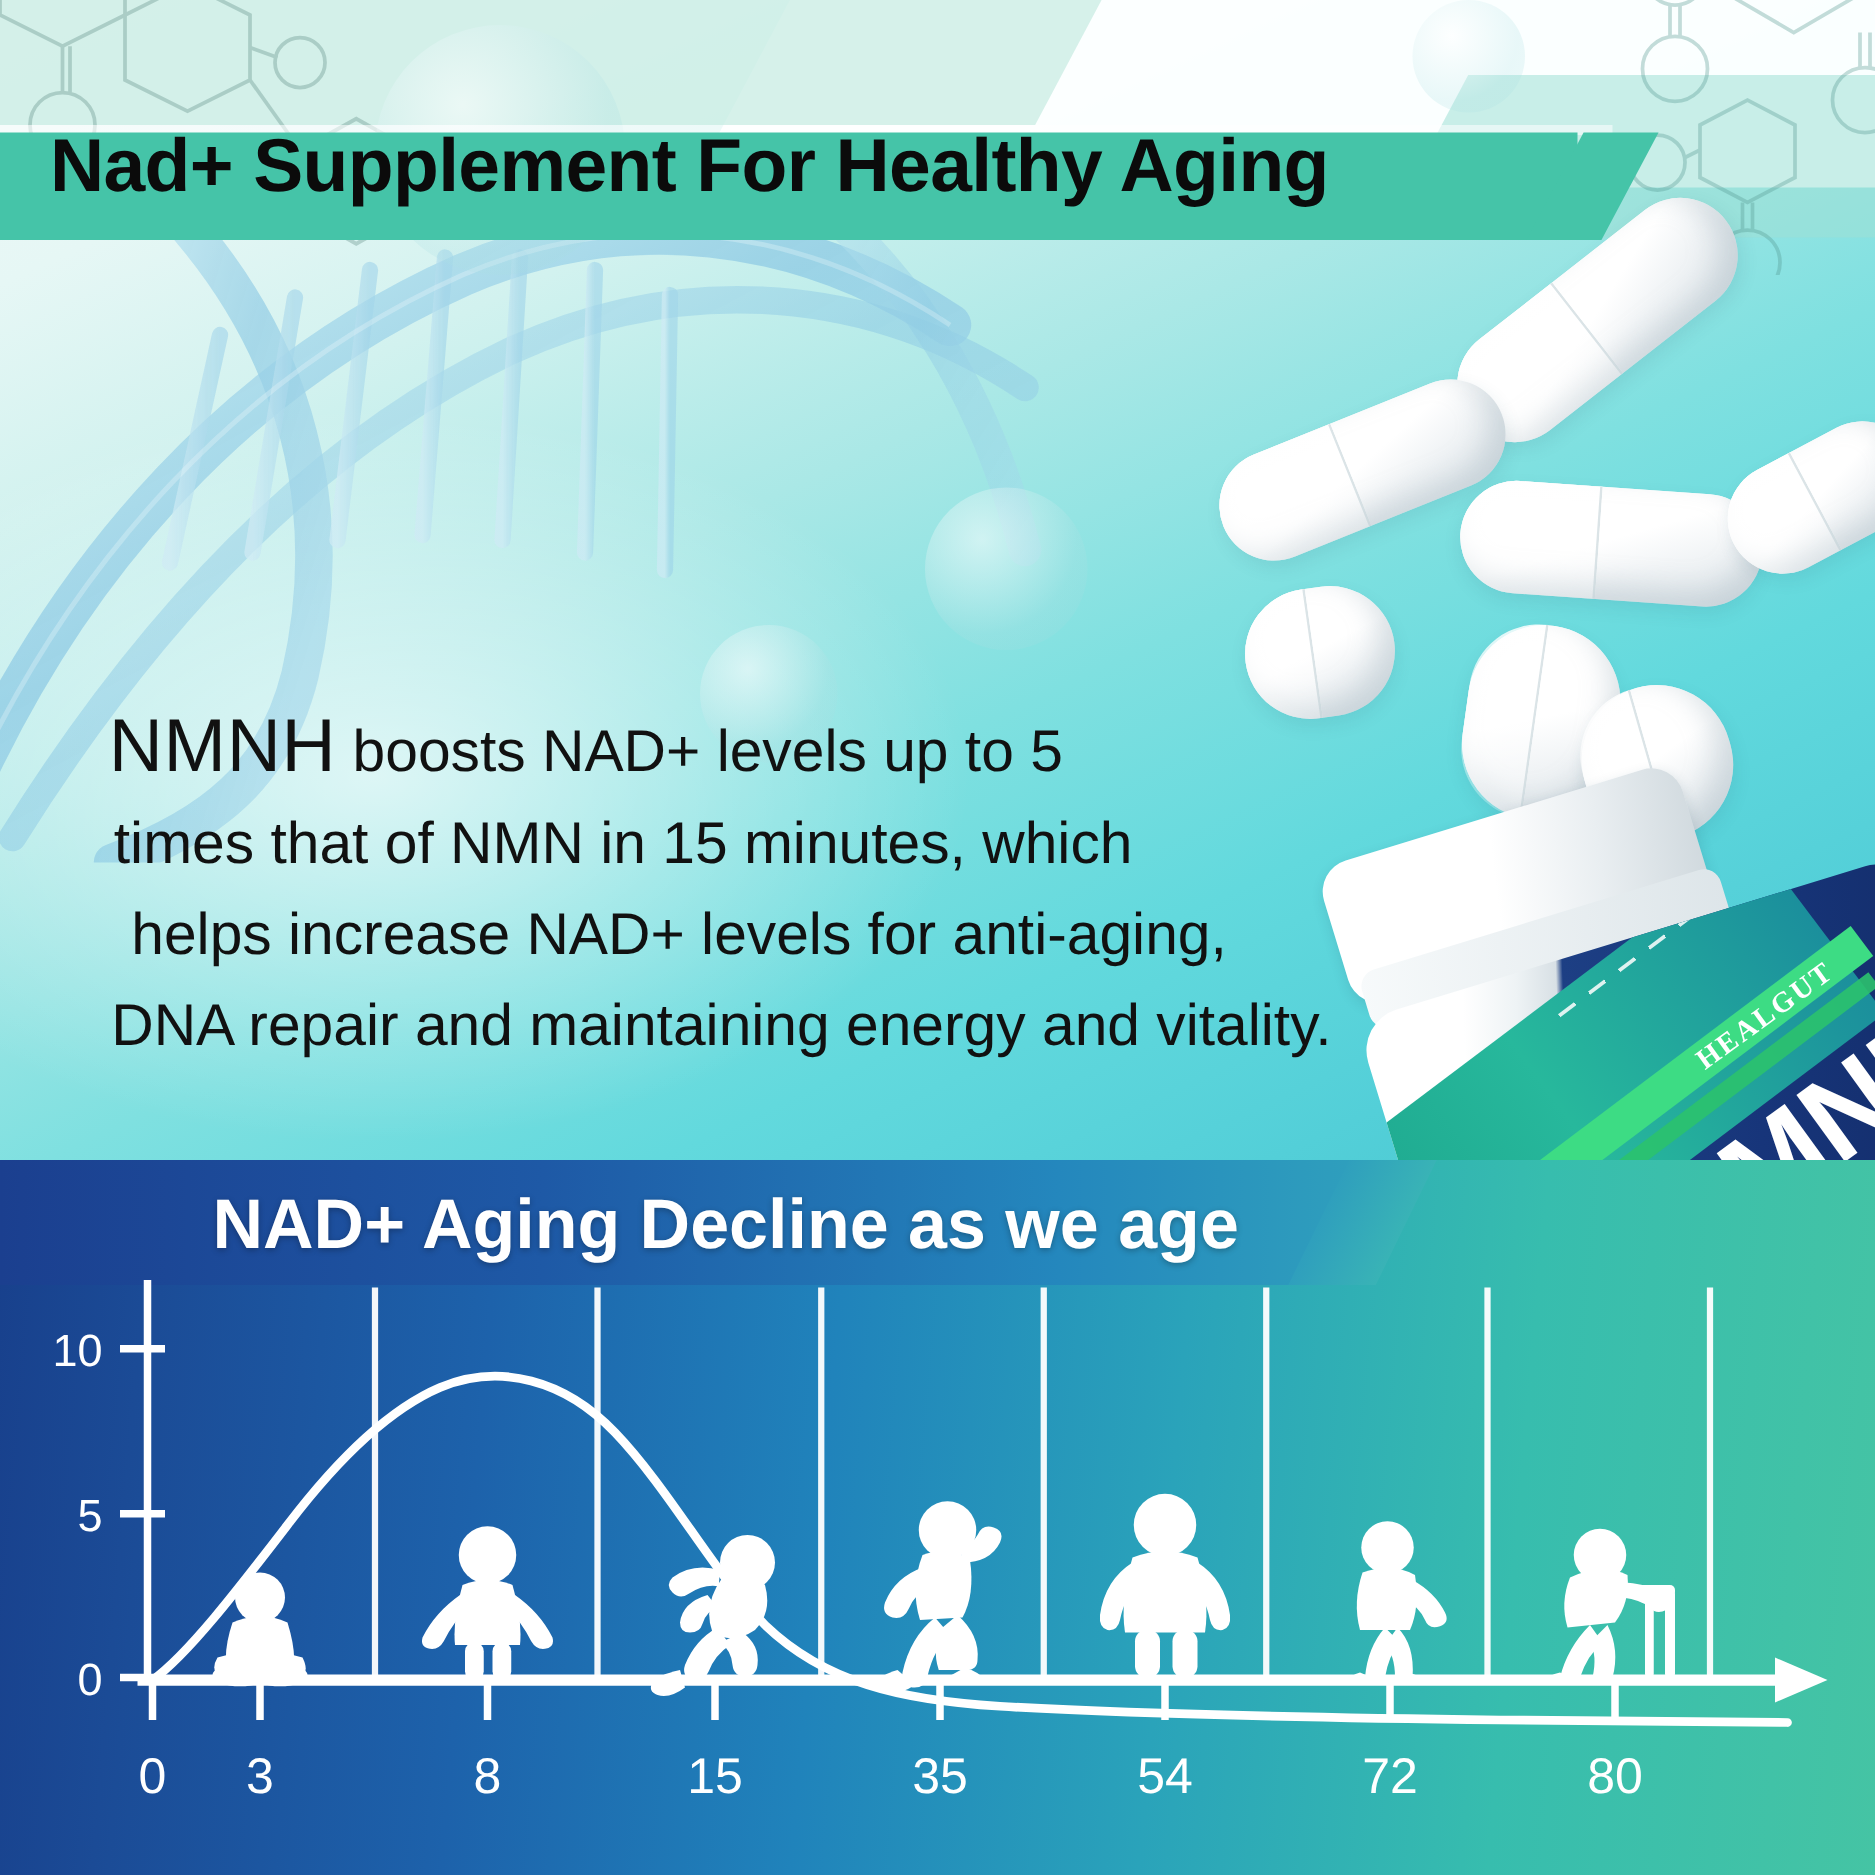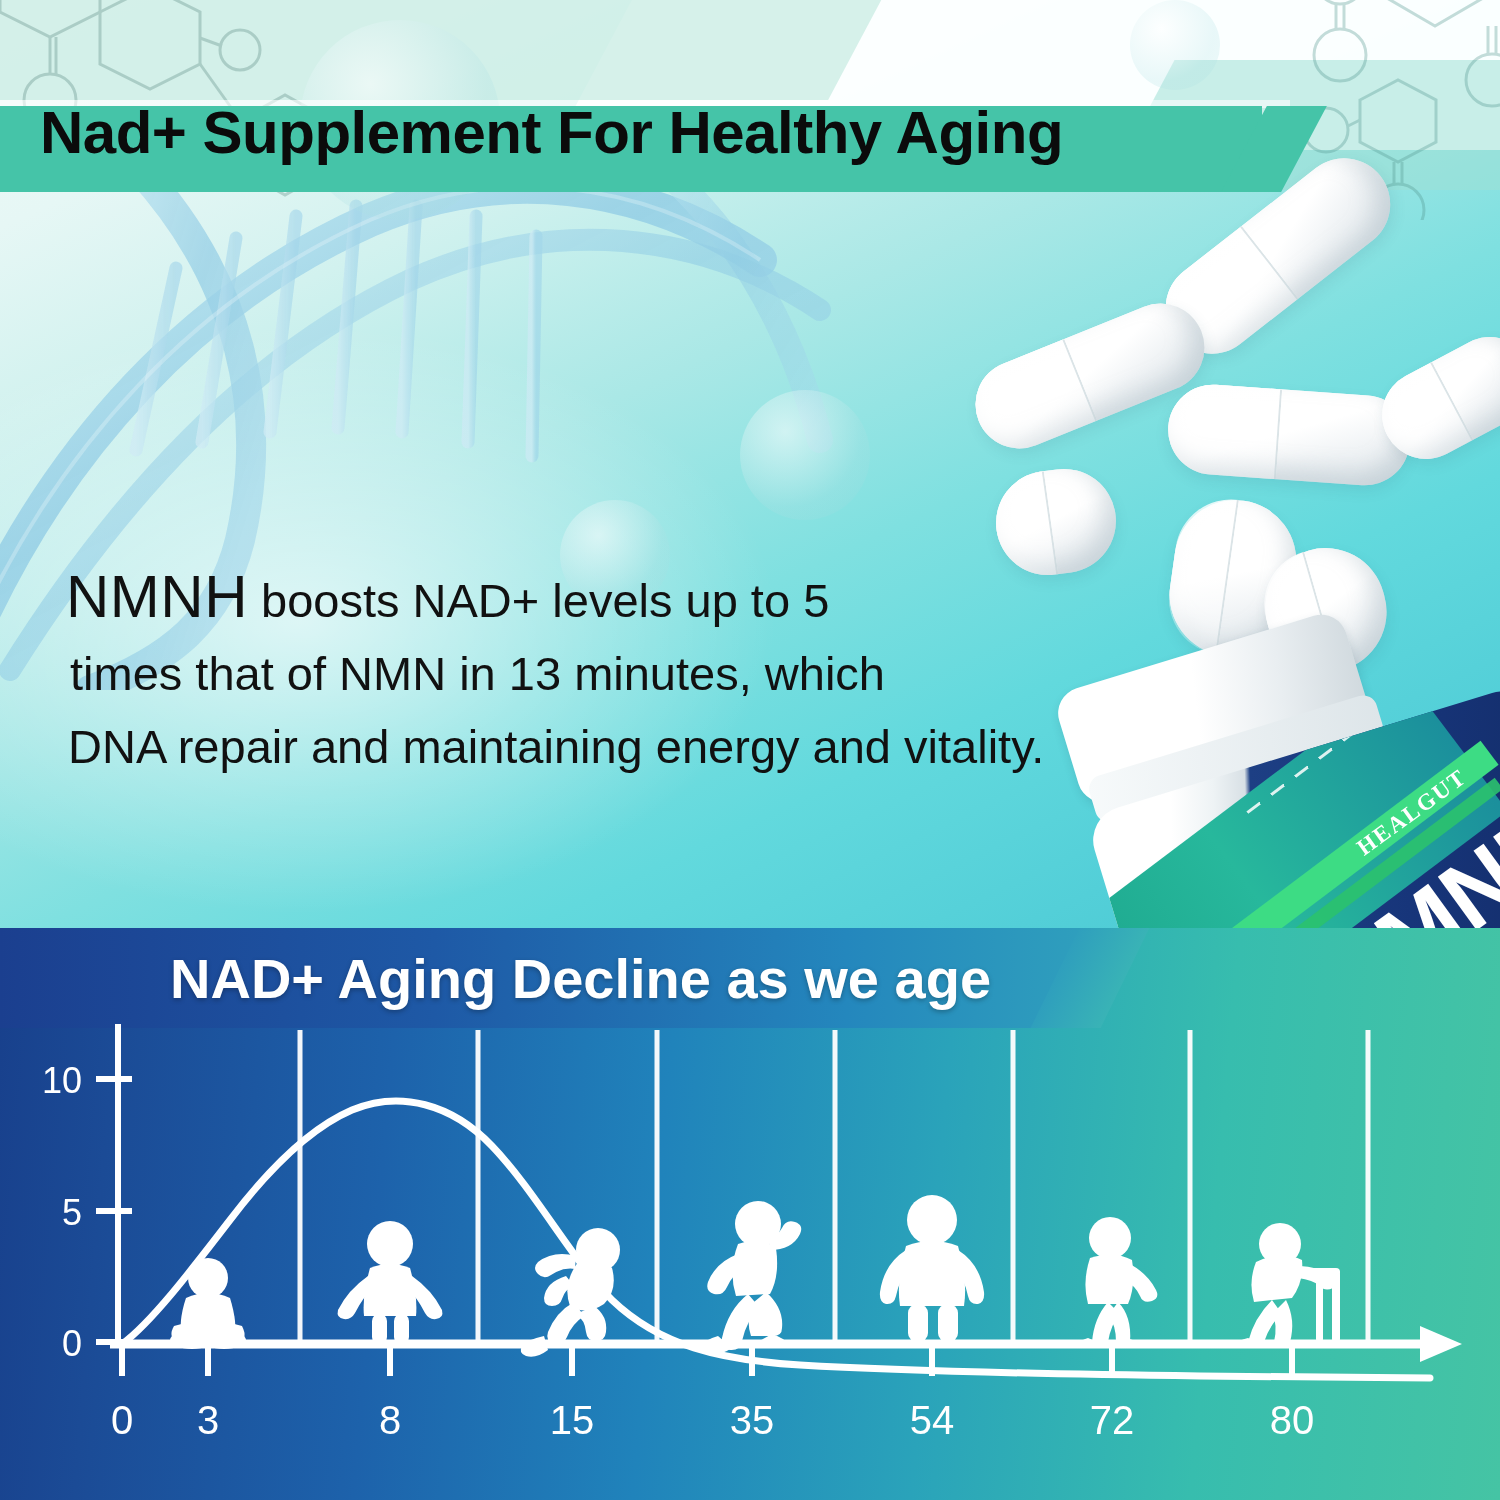--- a/index.html
+++ b/index.html
@@ -62,21 +62,21 @@
     font-size:60px;font-weight:bold;color:#0b0b0b;letter-spacing:-.5px;
     line-height:74px;white-space:nowrap;
   }
 
   
   .body-copy{
     position:absolute;left:66px;top:560px;width:1040px;
     font-size:47px;line-height:73px;color:#111;font-weight:400;
   }
   .body-copy .lead{font-size:60px;font-weight:400;letter-spacing:.5px;}
-  .body-copy .ln{display:block;}
+  .body-copy .ln{display:block;margin-left:21px;}
   .body-copy .ln2{padding-left:4px;}
   .body-copy .ln3{padding-left:18px;}
   .body-copy .ln4{padding-left:2px;}
 
   
   .caps-layer{position:absolute;left:950px;top:200px;width:560px;height:480px;}
   .capsule{
     position:absolute;border-radius:999px;
     background:linear-gradient(160deg,#ffffff 0%,#ffffff 48%,#f1f4f6 68%,#dfe6ea 100%);
     box-shadow:inset -10px -12px 22px rgba(150,170,180,.35), inset 8px 8px 14px rgba(255,255,255,.9), 0 6px 14px rgba(40,90,110,.10);
@@ -264,21 +264,22 @@
         <div class="bottle-name">NMNH</div>
       </div>
     </div>
 
     <div class="title-band-hi"></div>
     <div class="title-band"></div>
     <div class="title-text">Nad+ Supplement For Healthy Aging</div>
 
     <div class="body-copy">
       <span class="ln"><span class="lead">NMNH</span><span> boosts NAD+ levels up to 5</span></span>
-      <span class="ln ln2">times that of NMN in 13 minutes, which</span>
+      <span class="ln ln2">times that of NMN in 15 minutes, which</span>
+      <span class="ln ln3">helps increase NAD+ levels for anti-aging,</span>
       <span class="ln ln4">DNA repair and maintaining energy and vitality.</span>
     </div>
   </div>
 
   <div class="chart-sec">
     <div class="chart-head-band"></div>
     <div class="chart-title">NAD+ Aging Decline as we age</div>
 
     <div class="plot">
       <svg width="1500" height="472" viewBox="0 0 1500 472">

